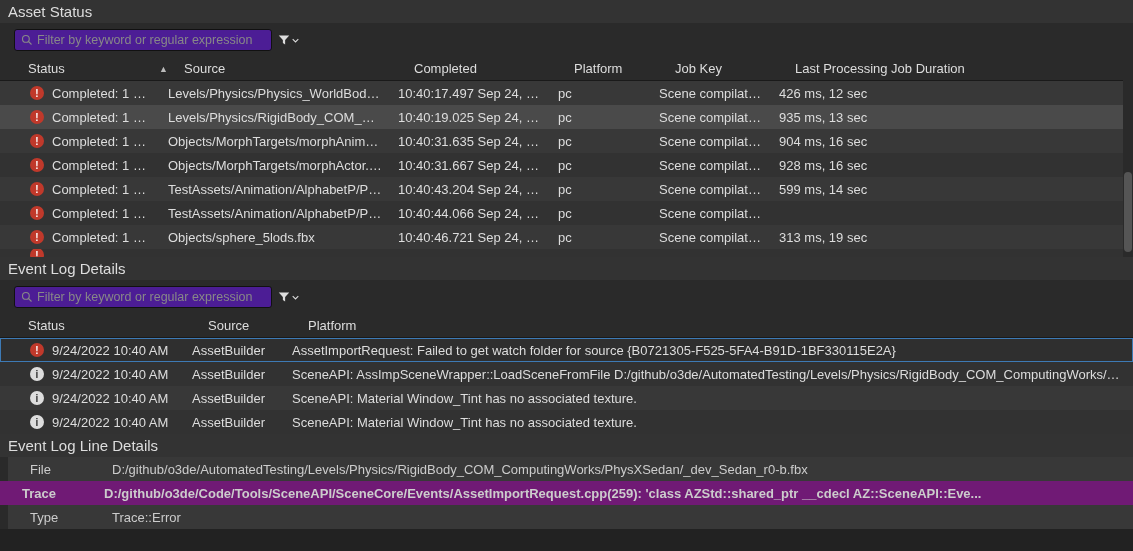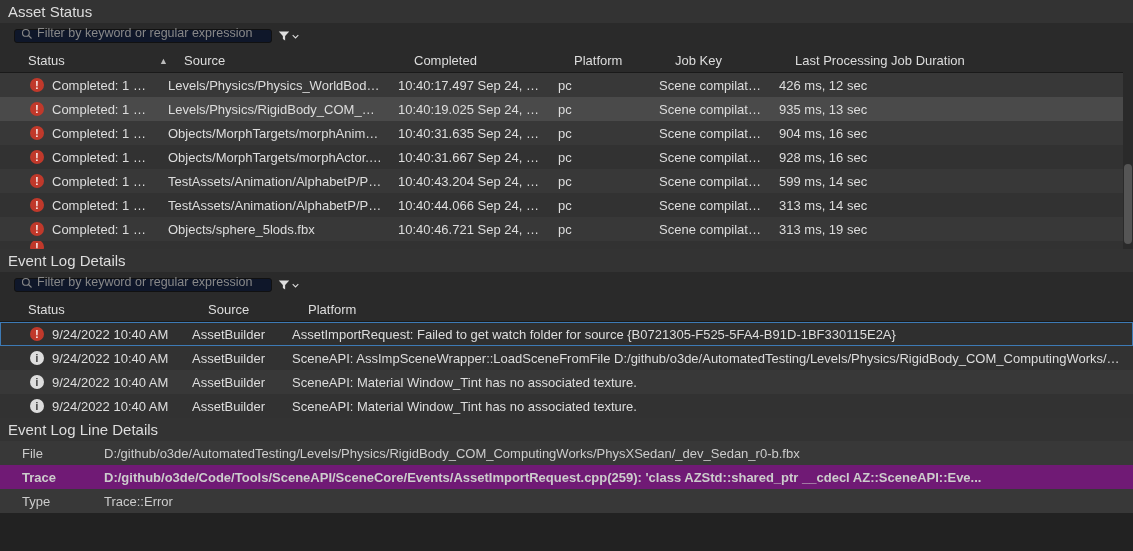--- a/index.html
+++ b/index.html
@@ -21,27 +21,27 @@
   }
   .filter-bar {
     display: flex;
     align-items: center;
     gap: 6px;
     padding: 6px 14px;
     background: #2a2a2a;
   }
   .filter-input-wrap {
     display: flex;
-    align-items: flex-end;
-    background: #0f172a;
+    align-items: center;
+    background: #4c1d95;
     border: 1px solid #111;
     border-radius: 3px;
     padding: 2px 6px;
     width: 258px;
-    height: 14px;
+    height: 22px;
   }
   .filter-input-wrap svg { flex-shrink: 0; margin-right: 4px; }
   .filter-input {
     background: transparent;
     border: none;
     outline: none;
     color: #cccccc;
     font-size: 12.5px;
     width: 100%;
   }
@@ -123,21 +123,21 @@
   .lw-source     { width: 100px; flex-shrink:0; }
   .lw-message    { flex: 1; min-width:0; }
 
   
   .detail-row {
     display: flex;
     align-items: center;
     height: 24px;
     padding: 0 4px;
   }
-  .detail-row.even { background: #383838; }
+  .detail-row.even { background: #383838; margin-left: 8px; }
   .detail-row.odd  { background: #701a75; font-weight: bold; }
   .dw-key { width: 92px; padding: 0 18px; flex-shrink:0; }
   .dw-val { flex: 1; padding: 0 8px; white-space: nowrap; overflow: hidden; text-overflow: ellipsis; }
 
   .scrollbar-stub {
     position: absolute;
     right: 0; top: 20px; bottom: 0;
     width: 10px;
     background: #2a2a2a;
   }
@@ -245,21 +245,20 @@
      </div>
         <div class="row odd">
        <div class="icon-cell">
             <span class="err-ico">!</span>
           </div>
        <div class="cell aw-status-txt">Completed: 1 error</div>
        <div class="cell aw-source">TestAssets/Animation/AlphabetP/P_N...</div>
        <div class="cell aw-completed">10:40:44.066 Sep 24, 2022</div>
        <div class="cell aw-platform">pc</div>
        <div class="cell aw-jobkey">Scene compilation</div>
-       <div class="cell aw-duration">313 ms, 14 sec</div>
      </div>
         <div class="row even">
        <div class="icon-cell">
             <span class="err-ico">!</span>
           </div>
        <div class="cell aw-status-txt">Completed: 1 error</div>
        <div class="cell aw-source">Objects/sphere_5lods.fbx</div>
        <div class="cell aw-completed">10:40:46.721 Sep 24, 2022</div>
        <div class="cell aw-platform">pc</div>
        <div class="cell aw-jobkey">Scene compilation</div>

